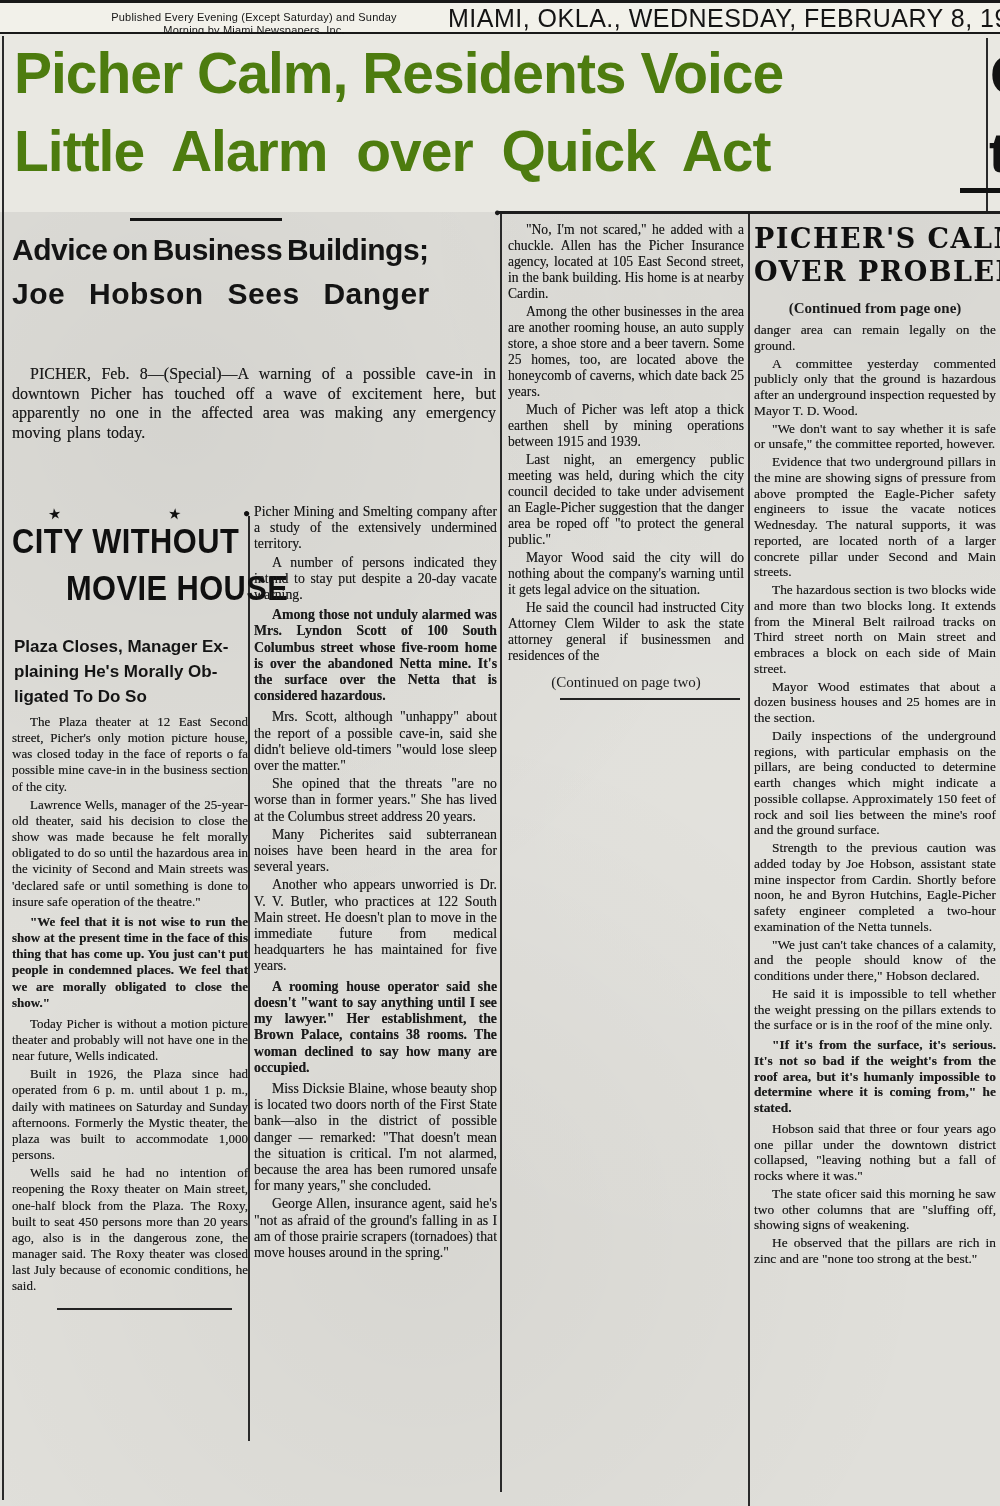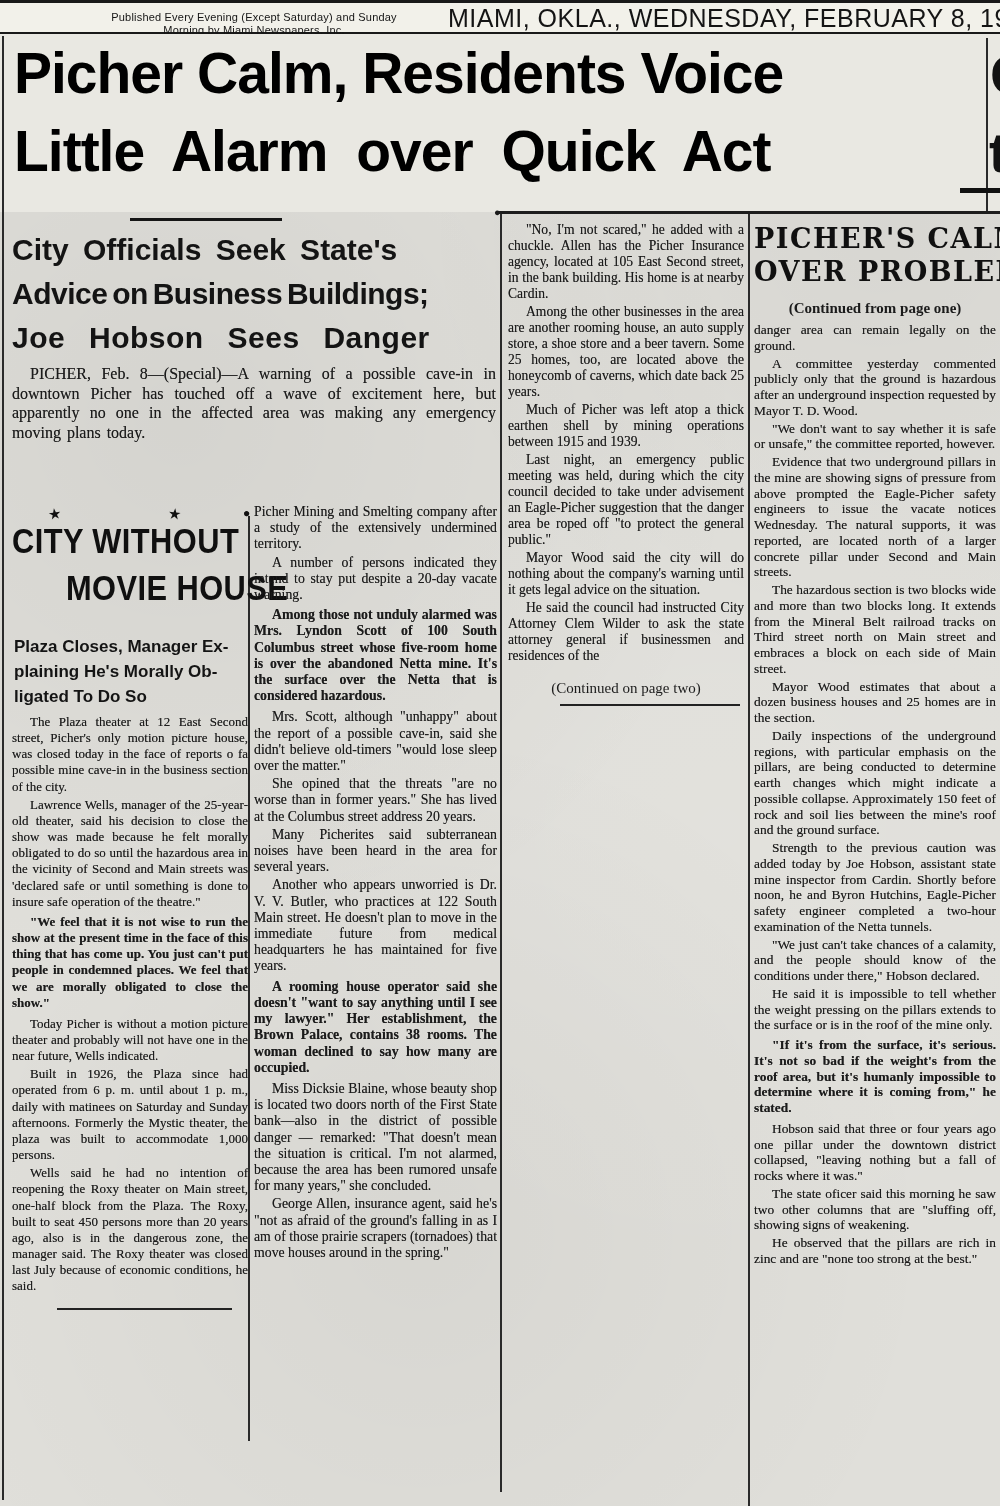--- a/index.html
+++ b/index.html
@@ -15,21 +15,21 @@
   }
   .abs{position:absolute;}
   
   .masthead{left:0;top:0;width:1000px;height:34px;background:#f2f1ea;
     border-top:3px solid #191919;border-bottom:2px solid #191919;box-sizing:border-box;}
   .publisher{left:68px;top:8px;width:372px;text-align:center;
     font-family:"Liberation Sans",sans-serif;font-weight:normal;font-size:11px;line-height:12.5px;letter-spacing:.2px;color:#151515;}
   .dateline{left:448px;top:1px;font-family:"Liberation Sans",sans-serif;font-size:25px;letter-spacing:.5px;color:#141414;white-space:nowrap;}
   
   .headline-band{left:0;top:34px;width:1000px;height:178px;background:#e9e8e2;}
-  .h1line{font-family:"Liberation Sans",sans-serif;font-weight:bold;font-size:57px;letter-spacing:-1px;color:#000000;white-space:nowrap;}
+  .h1line{font-family:"Liberation Sans",sans-serif;font-weight:bold;font-size:57px;letter-spacing:-1px;color:#4d7c0f;white-space:nowrap;}
   .hfrag{font-family:"Liberation Sans",sans-serif;font-weight:bold;font-size:56px;color:#121212;}
   
   .vrule{width:2px;background:#2a2a2a;}
   .hrule{height:2px;background:#1d1d1d;}
   
   .subhead-line{font-family:"Liberation Sans",sans-serif;font-weight:bold;font-size:30px;line-height:44px;color:#141414;white-space:nowrap;}
   
   .intro{left:12px;top:364px;width:484px;font-size:16px;line-height:19.5px;text-align:justify;word-spacing:2px;}
   .intro p{margin:0;text-indent:30px;text-shadow:0 0 .4px rgba(0,0,0,.5);}
   
@@ -78,21 +78,20 @@
   <div class="abs" style="left:960px;top:188px;width:40px;height:5px;background:#111;"></div>
   <div class="abs" style="left:130px;top:218px;width:152px;height:3px;background:#151515;"></div>
 
   <div class="abs vrule" style="left:248px;top:516px;height:925px;"></div>
   <div class="abs vrule" style="left:500px;top:212px;height:1280px;"></div>
   <div class="abs vrule" style="left:748px;top:212px;height:1294px;"></div>
   <div class="abs hrule" style="left:498px;top:211px;width:502px;height:3px;"></div>
   <div class="abs" style="left:494px;top:206px;font-size:11px;">●</div>
 
   <div class="abs" style="left:12px;top:228px;width:484px;">
-    <div class="subhead-line" style="word-spacing:6px;">City Officials Seek State's</div>
     <div class="subhead-line" style="word-spacing:-3px;letter-spacing:-.5px;">Advice on Business Buildings;</div>
     <div class="subhead-line" style="word-spacing:15px;letter-spacing:.5px;">Joe Hobson Sees Danger</div>
   </div>
 
   <div class="abs intro colbody">
       <p>PICHER, Feb. 8—(Special)—A warning of a possible cave-in in downtown Picher has touched off a wave of excitement here, but apparently no one in the affected area was making any emergency moving plans today.</p>
     </div>
 
   <div class="abs star" style="left:48px;top:505px;transform:rotate(-8deg);">★</div>
   <div class="abs star" style="left:168px;top:505px;transform:rotate(6deg);">★</div>
@@ -134,21 +133,21 @@
 
   <div class="abs col3 colbody">
     <div>
         <p>"No, I'm not scared," he added with a chuckle. Allen has the Picher Insurance agency, located at 105 East Second street, in the bank building.  His home is at nearby Cardin.</p>
         <p>Among the other businesses in the area are another rooming house, an auto supply store, a shoe store and a beer tavern.  Some 25 homes, too, are located above the honeycomb of caverns, which date back 25 years.</p>
         <p>Much of Picher was left atop a thick earthen shell by mining operations between 1915 and 1939.</p>
         <p>Last night, an emergency public meeting was held, during which the city council decided to take under advisement an Eagle-Picher suggestion that the danger area be roped off "to protect the general public."</p>
         <p>Mayor Wood said the city will do nothing about the company's warning until it gets legal advice on the situation.</p>
         <p>He said the council had instructed City Attorney Clem Wilder to ask the state attorney general if businessmen and residences of the</p>
       </div>
-    <div class="continued" style="margin-top:16px;">(Continued on page two)</div>
+    <div class="continued" style="margin-top:10px;">(Continued on page two)</div>
     <div class="endrule" style="width:180px;margin:8px 0 0 52px;"></div>
   </div>
 
   <div class="abs" style="left:754px;top:222px;width:242px;">
     <div class="c4head">PICHER'S CALM</div>
     <div class="c4head">OVER PROBLEM</div>
     <div class="continued boldish" style="margin-top:12px;">(Continued from page one)</div>
   </div>
   <div class="abs col4 colbody">
     <div>

